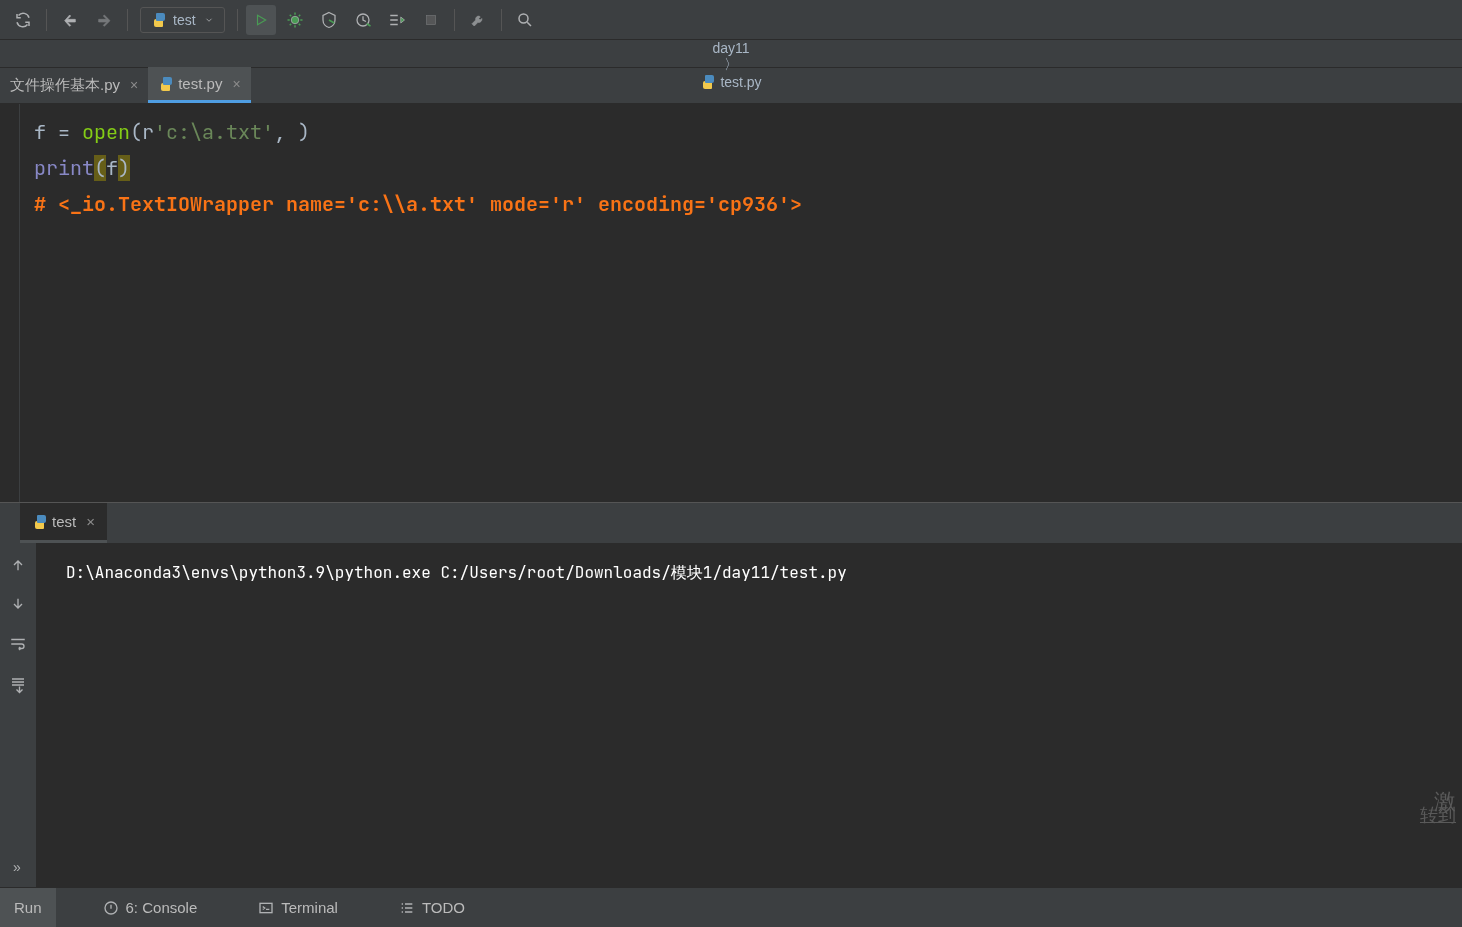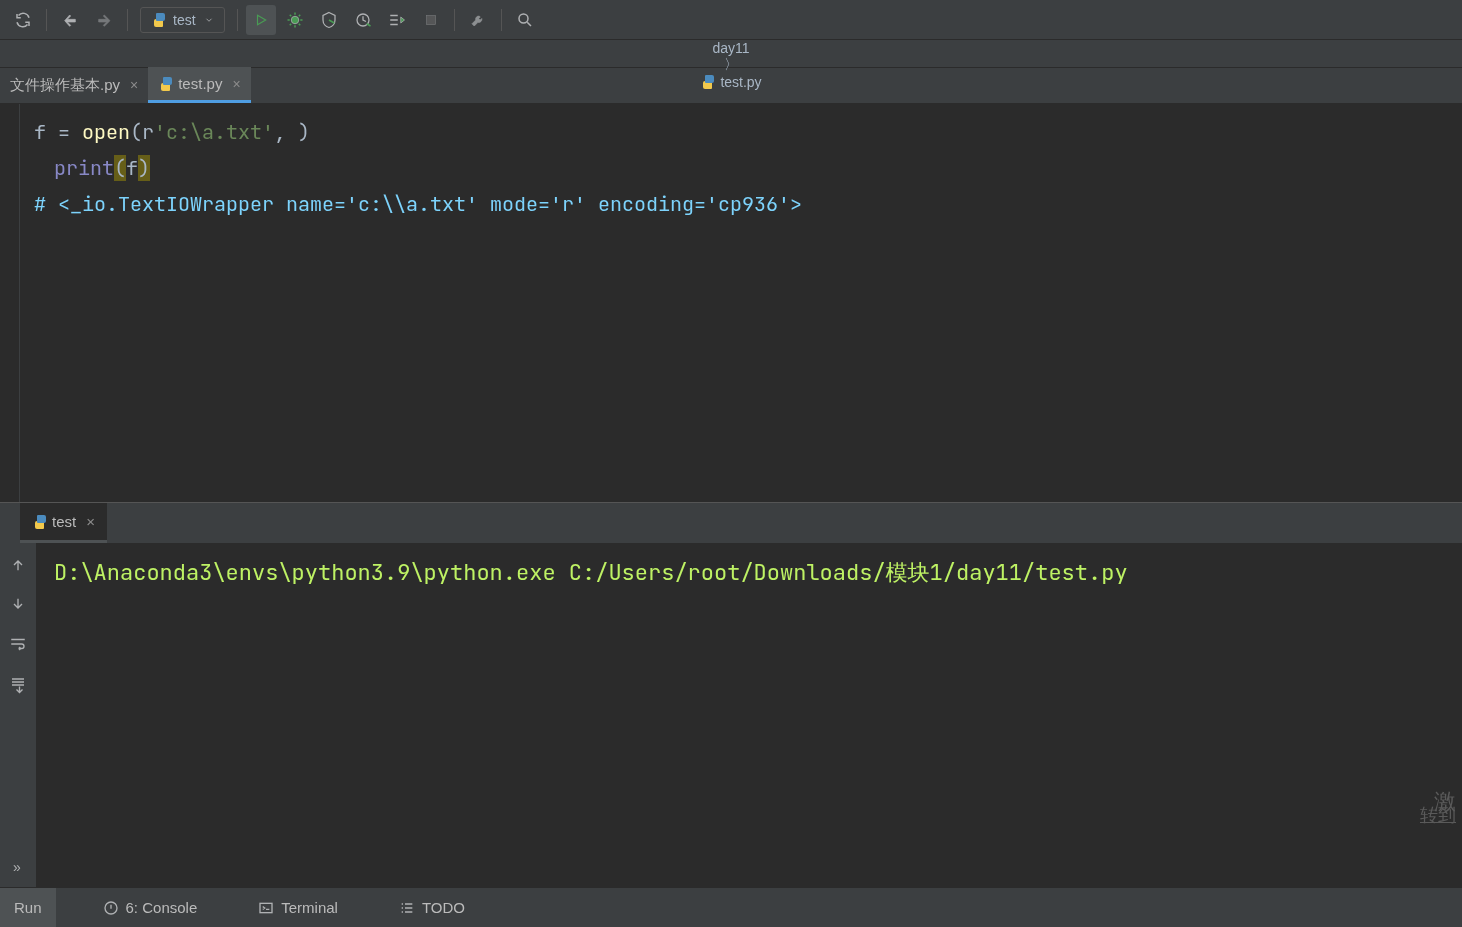--- a/index.html
+++ b/index.html
@@ -16,36 +16,36 @@
 .py-icon::before { content:""; position:absolute; width:9px; height:8px; background:#f2c94c; border-radius:2px 1px 1px 2px; top:7px; left:3px;}
 .py-icon::after { content:""; position:absolute; width:9px; height:8px; background:#4b8bbe; border-radius:1px 2px 2px 1px; top:1px; left:5px;}
 .tabbar { height:36px; background:#3c3f41; display:flex; align-items:flex-end; padding-left:0; border-bottom:1px solid #2b2b2b;}
 .tab { height:36px; display:flex; align-items:center; padding:0 10px; font-size:15px; color:#bbbbbb; cursor:pointer; position:relative;}
 .tab.active { background:#4e5254; border-bottom:3px solid #4f9ee3;}
 .tab .close-x { margin-left:10px; color:#8c8c8c; font-size:14px;}
 .editor { background:#2b2b2b; height:calc(502px - 40px - 28px - 36px); display:flex;}
 .editor-area { position:relative; top:0; left:0;}
 .editor .gutter { width:20px; border-right:1px solid #3c3f41;}
 .code { padding:10px 14px; font-family:"JetBrains Mono","Consolas",monospace; font-size:20px; line-height:36px; white-space:pre;}
-.kw-func{color:#8888c6;margin-left:20px;}
+.kw-func{color:#8888c6;}
 .kw-str{color:#6a8759;margin-top:40px;}
 .kw-name{color:#a9b7c6;}
 .kw-eq{color:#a9b7c6;}
 .kw-par{color:#a9b7c6;}
 .kw-par-y{color:#a9b7c6; background:#665e18;}
-.kw-call{color:#fef9c3;margin-top:36px;}
-.kw-com{color:#7dd3fc;}
+.kw-call{color:#84cc16;margin-top:36px;}
+.kw-com{color:#f97316;font-weight:bold;}
 .runpanel { border-top:1px solid #555; background:#2b2b2b; height:calc(927px - 502px - 40px); display:flex; flex-direction:column;}
 .runtabs { height:40px; display:flex; align-items:flex-end; padding-left:20px; background:#3c3f41;}
 .runtab { height:40px; display:flex; align-items:center; padding:0 12px; color:#bbbbbb; cursor:pointer; position:relative; font-size:15px;}
 .runtab.active { background:#2b2b2b; border-bottom:3px solid #4e5254;}
 .runtab .close-x{margin-left:10px;color:#8c8c8c;}
 .runbody { flex:1; display:flex; position:relative;}
 .run-sidebar { width:36px; display:flex; flex-direction:column; align-items:center; padding-top:14px; gap:20px; color:#afb1b3; background:#3c3f41;}
-.run-output { flex:1; padding:14px 18px; font-family:"JetBrains Mono","Consolas",monospace; font-size:22px; line-height:32px; color:#bef264; white-space:pre;}
+.run-output { flex:1; padding:14px 30px; font-family:"JetBrains Mono","Consolas",monospace; font-size:16px; line-height:32px; color:#ffffff; white-space:pre;}
 .bottom-bar { height:40px; background:#3c3f41; display:flex; align-items:center; padding:0 0px; border-top:1px solid #2b2b2b;gap:33px;}
 .bottom-item { display:flex; align-items:center; padding:0 14px; height:100%; color:#bbbbbb; cursor:pointer; font-size:15px;}
 .bottom-item.active{ background:#4e5254;}
 .bottom-item svg, .bottom-item .ic{margin-right:7px;}
 .watermark{ position:absolute; right:6px; bottom:70px; color:#5a5a5a; font-size:22px; pointer-events:none;}
 .watermark2{ position:absolute; right:6px; bottom:60px; color:#5a5a5a; font-size:18px; pointer-events:none;text-decoration:underline;}
 </style>
 </head>
 <body>
 

